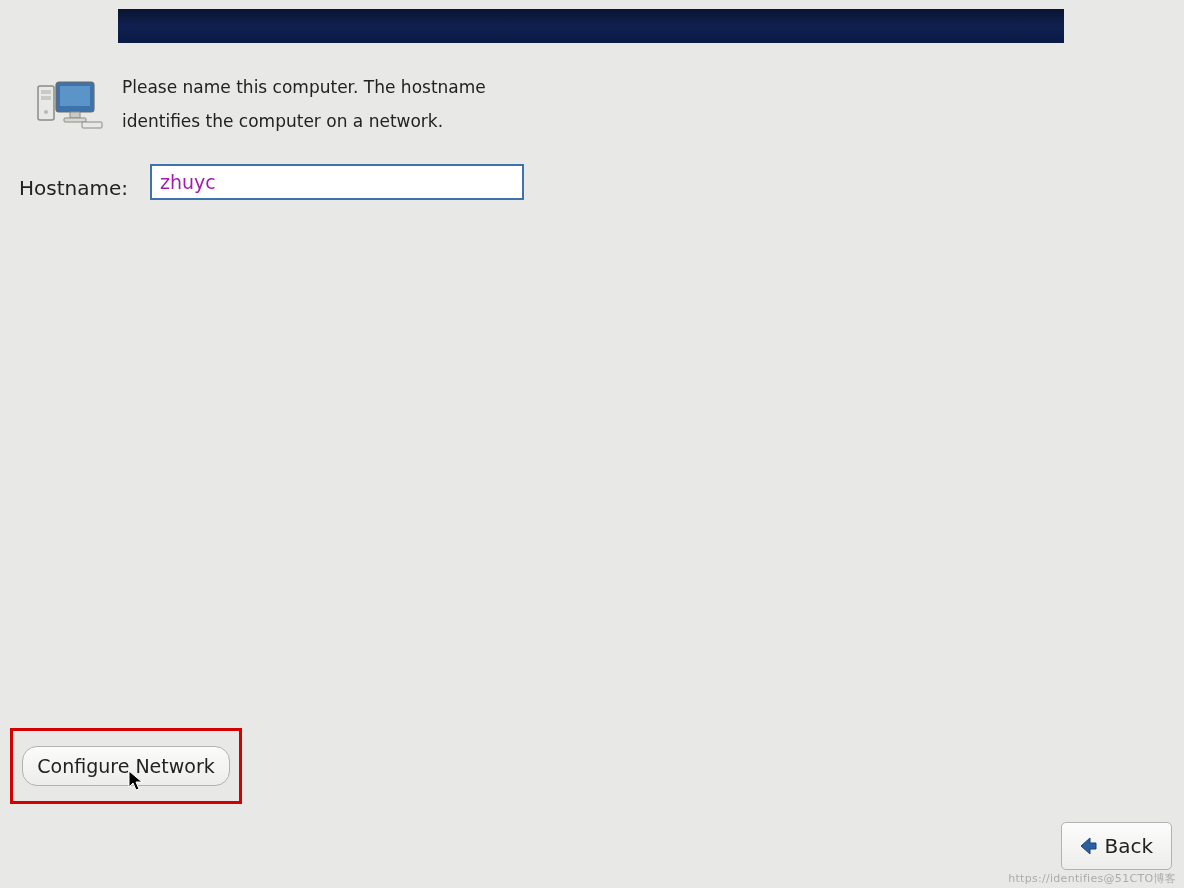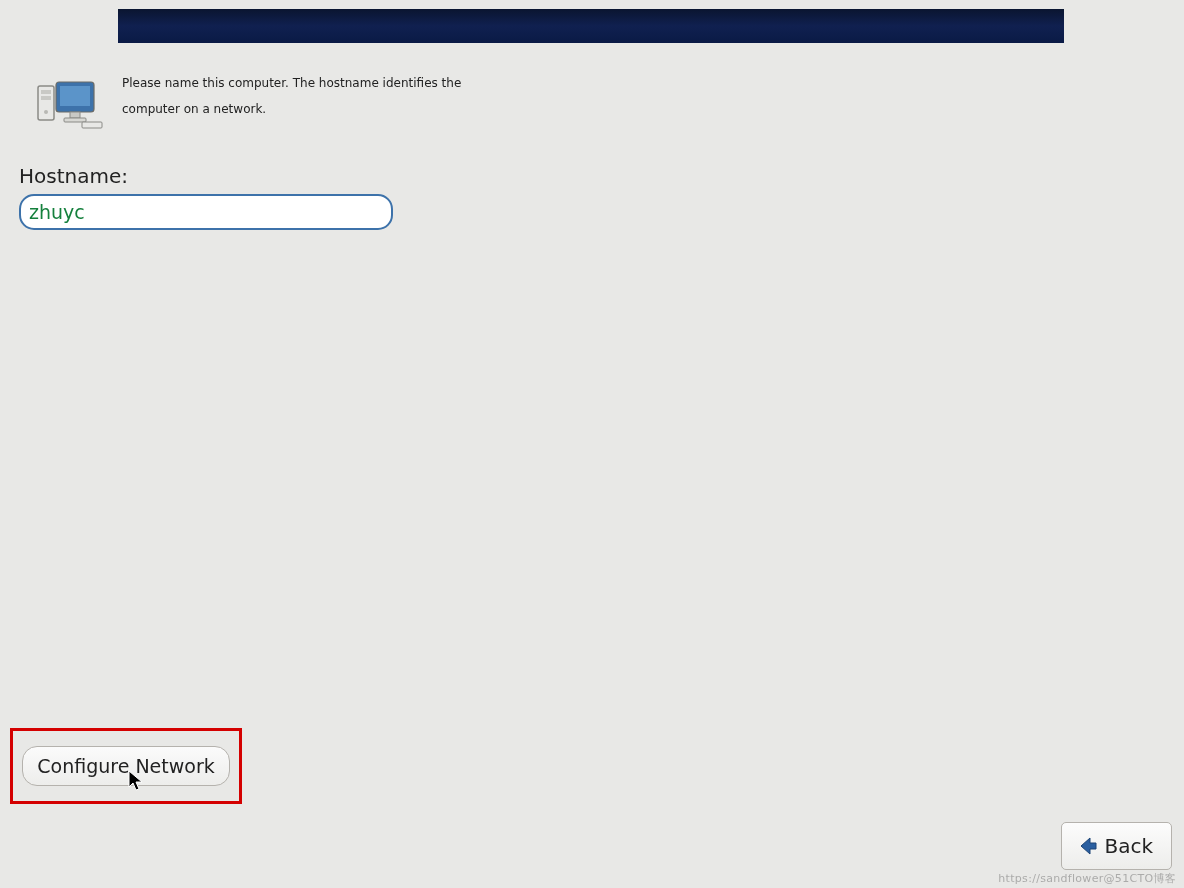--- a/index.html
+++ b/index.html
@@ -37,48 +37,47 @@
   .computer-icon-wrap {
     width: 68px;
     height: 50px;
     margin-top: 10px;
     flex-shrink: 0;
     display: flex;
     align-items: center;
     justify-content: center;
   }
   .description-text {
-    font-size: 12px;
-    line-height: 26px;
+    font-size: 17px;
+    line-height: 34px;
     color: #222;
     max-width: 400px;
   }
   .hostname-row {
     position: absolute;
     top: 164px;
     left: 19px;
     display: flex;
-    align-items: flex-start;
-    gap: 6px;
-    flex-direction: column;
+    align-items: flex-end;
+    gap: 22px;
   }
   .hostname-label {
     font-size: 20px;
     color: #222;
   }
   .hostname-input {
     width: 374px;
     height: 36px;
     padding: 4px 8px;
     font-size: 19px;
     font-family: inherit;
-    color: #15803d;
+    color: #a21caf;
     background: #fff;
     border: 2px solid #3d72aa;
-    border-radius: 15px;
+    border-radius: 0;
     outline: none;
   }
   .configure-network-highlight {
     position: absolute;
     left: 10px;
     top: 728px;
     width: 232px;
     height: 76px;
     border: 3px solid #d40000;
     display: flex;
@@ -190,13 +189,13 @@
     <span>Back</span>
   </button>
 </div>
 
 <div class="cursor">
   <svg width="16" height="22" viewBox="0 0 16 22">
     <path d="M1 1 L1 17 L5 13 L8 20 L11 19 L8 12 L14 12 Z" fill="#000" stroke="#fff" stroke-width="1"></path>
   </svg>
 </div>
 
-<div class="watermark">https://sandflower@51CTO博客</div>
+<div class="watermark">https://identifies@51CTO博客</div>
 
 </body></html>

